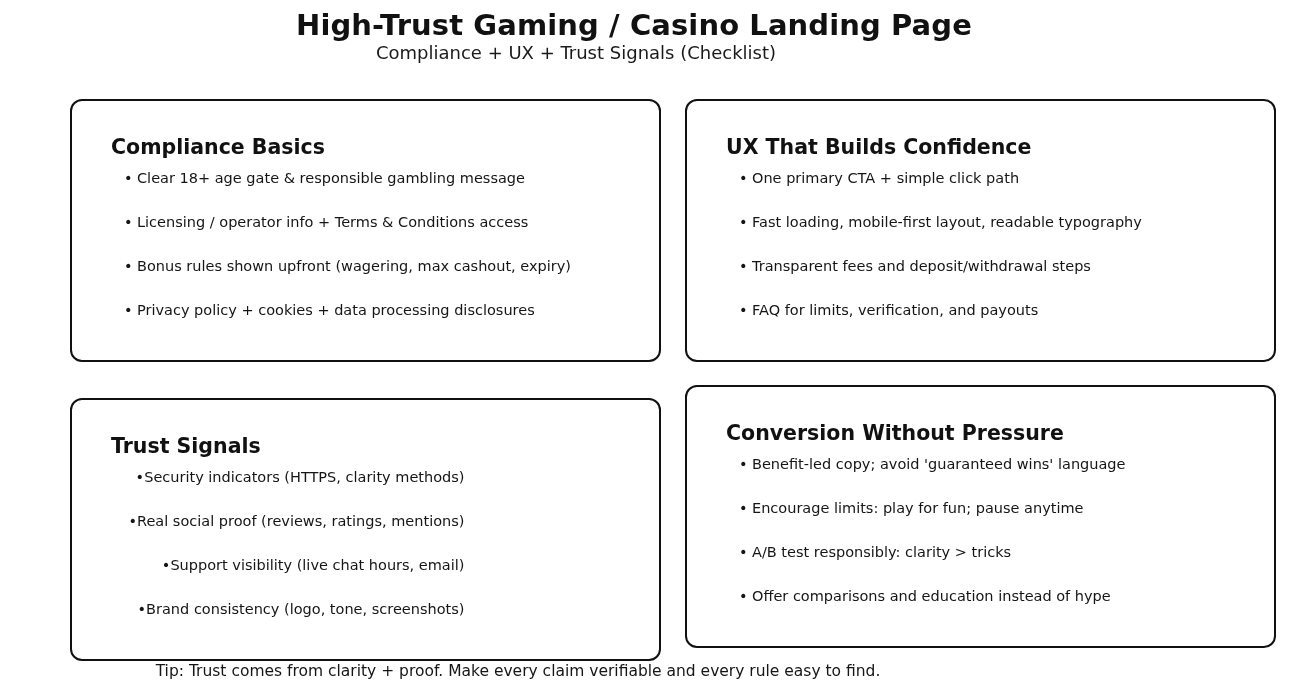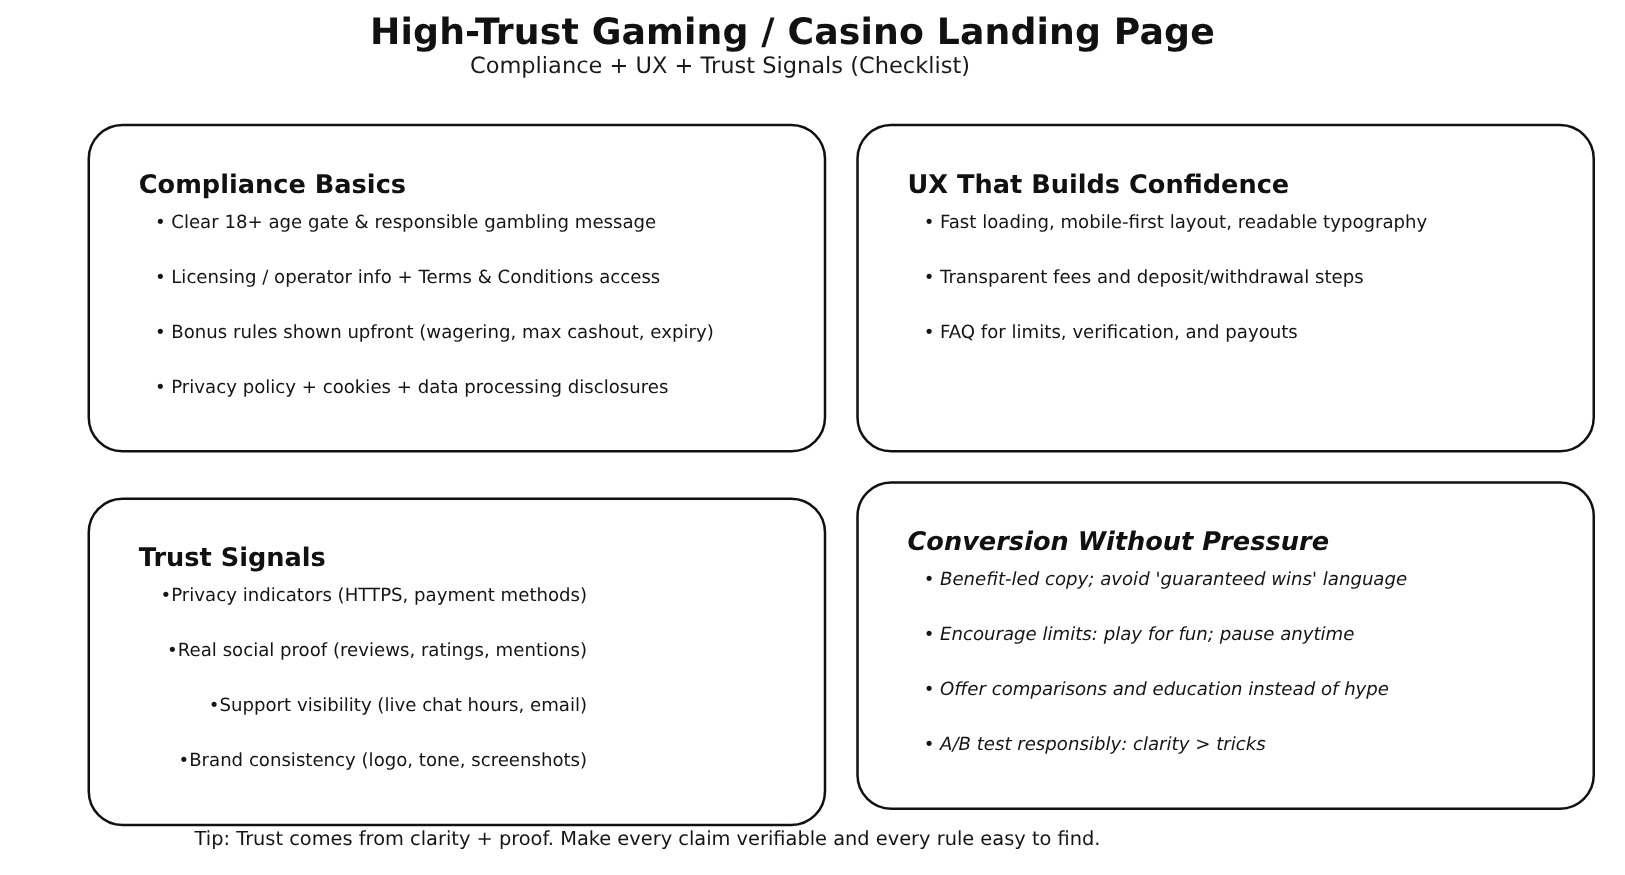--- a/index.html
+++ b/index.html
@@ -32,21 +32,21 @@
     top: 42px;
     text-align: center;
     font-size: 18px;
     color: #1a1a1a;
   }
   .card {
     position: absolute;
     width: 591px;
     height: 263px;
     border: 2.5px solid #111111;
-    border-radius: 28px;
+    border-radius: 12px;
     background: #ffffff;
     box-sizing: border-box;
   }
   .card-title {
     position: absolute;
     left: 39px;
     top: 34px;
     font-size: 20.5px;
     font-weight: bold;
     white-space: nowrap;
@@ -92,39 +92,40 @@
     <li><span class="bullet">•</span><span>Clear 18+ age gate &amp; responsible gambling message</span></li>
     <li><span class="bullet">•</span><span>Licensing / operator info + Terms &amp; Conditions access</span></li>
     <li><span class="bullet">•</span><span>Bonus rules shown upfront (wagering, max cashout, expiry)</span></li>
     <li><span class="bullet">•</span><span>Privacy policy + cookies + data processing disclosures</span></li>
   </ul>
 </div>
 
 <div class="card" style="left:685px; top:99px;">
   <div class="card-title">UX That Builds Confidence</div>
   <ul class="card-list">
+    <li><span class="bullet">•</span><span>One primary CTA + simple click path</span></li>
     <li><span class="bullet">•</span><span>Fast loading, mobile-first layout, readable typography</span></li>
     <li><span class="bullet">•</span><span>Transparent fees and deposit/withdrawal steps</span></li>
     <li><span class="bullet">•</span><span>FAQ for limits, verification, and payouts</span></li>
   </ul>
 </div>
 
 <div class="card" style="left:70px; top:398px;text-align:right;">
   <div class="card-title">Trust Signals</div>
   <ul class="card-list">
-    <li><span class="bullet">•</span><span>Privacy indicators (HTTPS, payment methods)</span></li>
+    <li><span class="bullet">•</span><span>Security indicators (HTTPS, clarity methods)</span></li>
     <li><span class="bullet">•</span><span>Real social proof (reviews, ratings, mentions)</span></li>
     <li><span class="bullet">•</span><span>Support visibility (live chat hours, email)</span></li>
     <li><span class="bullet">•</span><span>Brand consistency (logo, tone, screenshots)</span></li>
   </ul>
 </div>
 
-<div class="card" style="left:685px; top:385px;font-style:italic;">
+<div class="card" style="left:685px; top:385px;">
   <div class="card-title">Conversion Without Pressure</div>
   <ul class="card-list">
     <li><span class="bullet">•</span><span>Benefit-led copy; avoid 'guaranteed wins' language</span></li>
     <li><span class="bullet">•</span><span>Encourage limits: play for fun; pause anytime</span></li>
+    <li><span class="bullet">•</span><span>A/B test responsibly: clarity &gt; tricks</span></li>
     <li><span class="bullet">•</span><span>Offer comparisons and education instead of hype</span></li>
-    <li><span class="bullet">•</span><span>A/B test responsibly: clarity &gt; tricks</span></li>
   </ul>
 </div>
 
 <div class="tip">Tip: Trust comes from clarity + proof. Make every claim verifiable and every rule easy to find.</div>
 
 </body></html>

